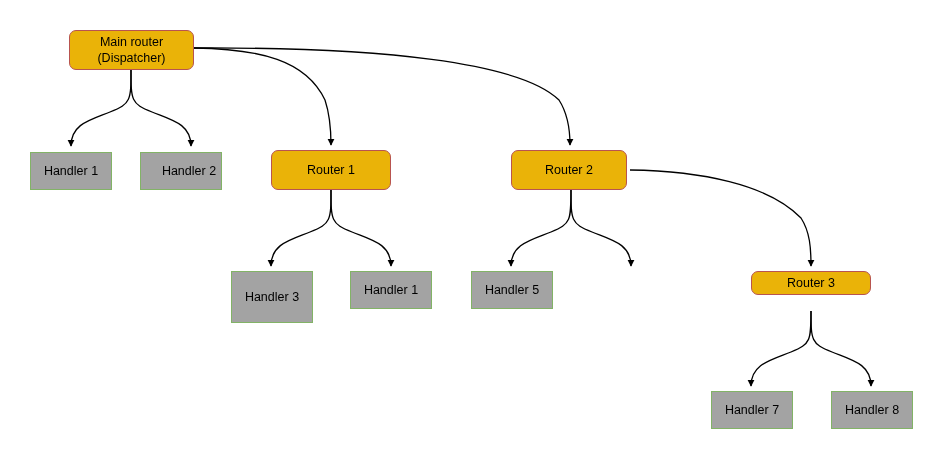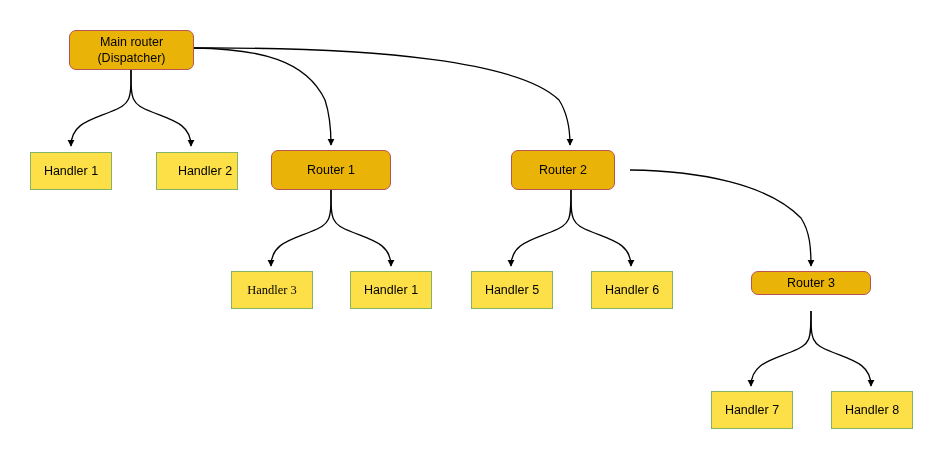--- a/index.html
+++ b/index.html
@@ -39,21 +39,21 @@
     color: #000000;
     white-space: pre;
     z-index: 2;
   }
   .node-router {
     background: #eab308;
     border: 1px solid #b85450;
     border-radius: 7px;
   }
   .node-handler {
-    background: #fde047;
+    background: #a3a3a3;
     border: 1px solid #82b366;
     border-radius: 0px;
   }
   .node-line {
     display: block;
   }
 </style>
 </head>
 <body>
 
@@ -91,47 +91,44 @@
 
   <div class="node node-router" style="left:69px; top:30px; width:125px; height:40px;">
     <span class="node-line">Main router</span>
     <span class="node-line">(Dispatcher)</span>
   </div>
 
   <div class="node node-handler" style="left:30px; top:152px; width:82px; height:38px;">
     <span class="node-line">Handler 1</span>
   </div>
 
-  <div class="node node-handler" style="left:156px; top:152px; width:82px; height:38px;padding-left:16px;">
+  <div class="node node-handler" style="left:140px; top:152px; width:82px; height:38px;padding-left:16px;">
     <span class="node-line">Handler 2</span>
   </div>
 
   <div class="node node-router" style="left:271px; top:150px; width:120px; height:40px;text-align:right;">
     <span class="node-line">Router 1</span>
   </div>
 
-  <div class="node node-router" style="left:511px; top:150px; width:104px; height:40px;">
+  <div class="node node-router" style="left:511px; top:150px; width:116px; height:40px;">
     <span class="node-line">Router 2</span>
   </div>
 
-  <div class="node node-handler" style="left:231px; top:271px; width:82px; height:38px;font-family:Liberation Serif, serif;">
+  <div class="node node-handler" style="left:231px; top:271px; width:82px; height:52px;">
     <span class="node-line">Handler 3</span>
   </div>
 
   <div class="node node-handler" style="left:350px; top:271px; width:82px; height:38px;">
     <span class="node-line">Handler 1</span>
   </div>
 
   <div class="node node-handler" style="left:471px; top:271px; width:82px; height:38px;">
     <span class="node-line">Handler 5</span>
   </div>
 
-  <div class="node node-handler" style="left:591px; top:271px; width:82px; height:38px;">
-    <span class="node-line">Handler 6</span>
-  </div>
 
   <div class="node node-router" style="left:751px; top:271px; width:120px; height:24px;">
     <span class="node-line">Router 3</span>
   </div>
 
   <div class="node node-handler" style="left:711px; top:391px; width:82px; height:38px;">
     <span class="node-line">Handler 7</span>
   </div>
 
   <div class="node node-handler" style="left:831px; top:391px; width:82px; height:38px;">

